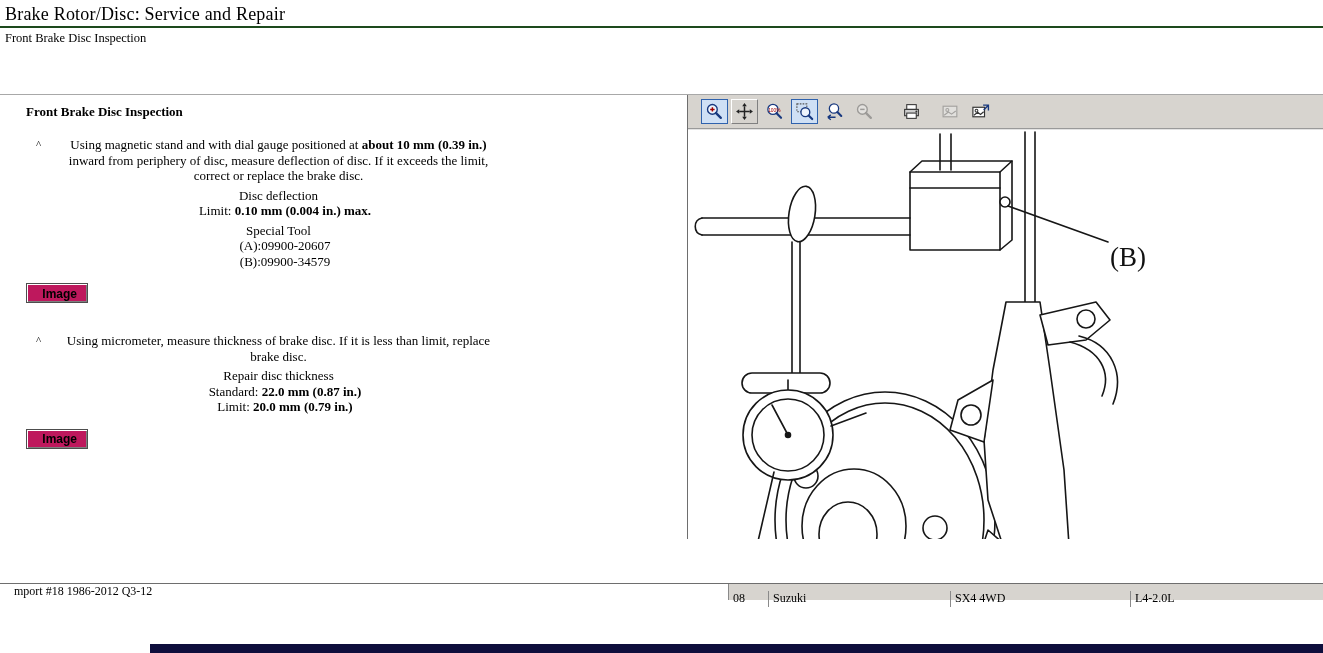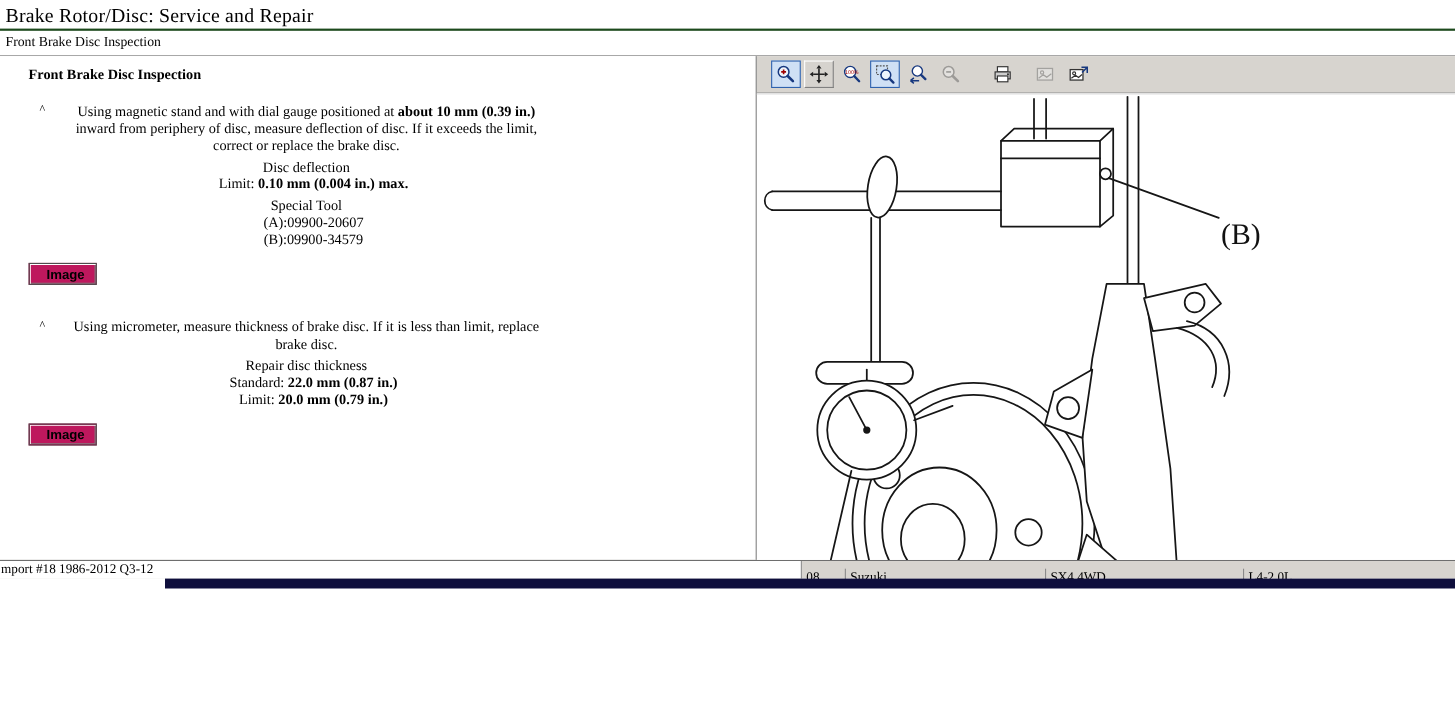--- a/index.html
+++ b/index.html
@@ -2,21 +2,21 @@
 <html><head>
 <meta charset="utf-8">
 <style>
   * { box-sizing: border-box; margin: 0; padding: 0; }
   html, body {
     width: 1323px; height: 653px; overflow: hidden;
     background: #ffffff;
     font-family: "Liberation Serif", serif;
     color: #000;
   }
-  .window { width: 1323px; height: 535px; display: flex; flex-direction: column; }
+  .window { width: 1323px; height: 653px; display: flex; flex-direction: column; gap: 44px; }
 
   
   .header { background: #fff; }
   .header-title { font-size: 18px; padding: 4px 0 1px 5px; letter-spacing: .2px; }
   .title-rule { height: 2px; background: #1d4a1d; }
   .header-subtitle { font-size: 12.5px; padding: 3px 0 4px 5px; }
 
   
   .main { flex: 1; min-height: 0; display: flex; border-top: 1px solid #a8a8a8; }
 
@@ -61,21 +61,21 @@
   .gap-left-sm { margin-left: 9px; }
   .canvas { flex: 1; background: #fff; position: relative; overflow: hidden; border-top: 1px solid #e3e3e3; }
   .canvas svg.figure { display: block; }
 
   
   .status-bar {
     height: 17px; display: flex; align-items: center;
     background: #d7d4cf; border-top: 1px solid #6e6e6e;
     font-size: 12px; line-height: 15px;
   }
-  .status-left { width: 729px; height: 100%; background: #fff; border-right: 1px solid #8a8a8a; padding-left: 1px; }
+  .status-left { width: 729px; height: 100%; background: #fff; border-right: 1px solid #8a8a8a; padding-left: 14px; }
   .status-cell { height: 100%; border-right: 1px solid #8a8a8a; padding: 0 4px; margin-top: 14px; }
   .status-cell.c1 { width: 40px; }
   .status-cell.c2 { width: 182px; }
   .status-cell.c3 { width: 180px; }
   .status-cell.c4 { flex: 1; border-right: none; }
 
   
   .bottom-bar { height: 9px; display: flex; }
   .bottom-bar-left { width: 150px; background: #ffffff; }
   .bottom-bar-fill { flex: 1; background: #0e0e3c; }

